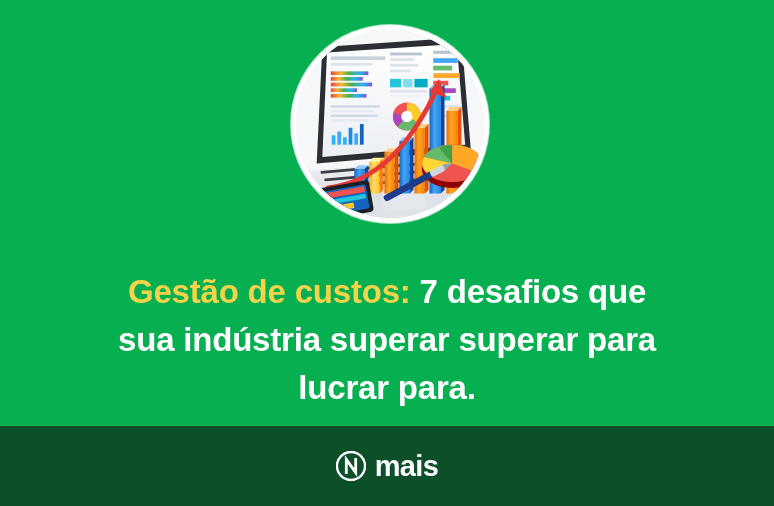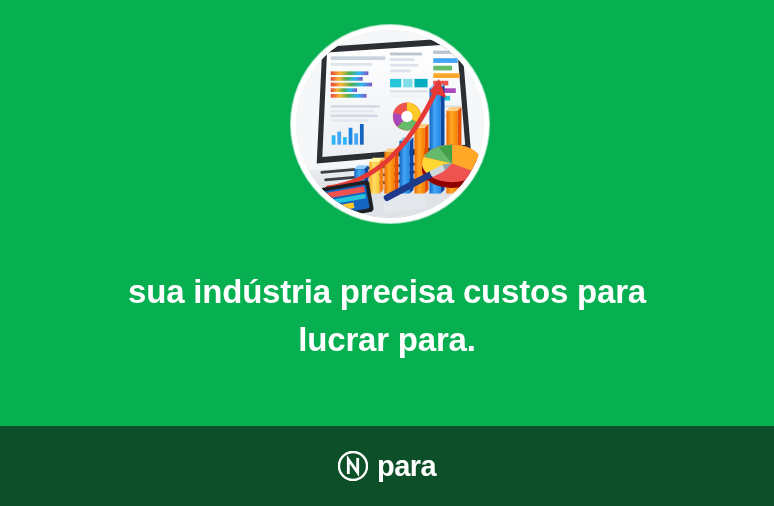--- a/index.html
+++ b/index.html
@@ -258,27 +258,28 @@
             <rect x="92" y="164" width="58" height="7" rx="3" fill="#1e3a8a"></rect>
             <rect x="148" y="164" width="16" height="7" rx="2" fill="#cfd8dc"></rect>
             <path d="M164 164 L174 167.5 L164 171 Z" fill="#90a4ae"></path>
           </g>
         </g>
       </svg>
     </div>
   </div>
 
   <h1 id="headline">
-    <span class="line">sua indústria precisa custos para</span>
+    <span class="line"><span class="accent">Gestão de custos:</span><span> 7 desafios que</span></span>
+    <span class="line">sua indústria superar superar para</span>
     <span class="line">lucrar para.</span>
   </h1>
 
   <div id="footer">
     <div id="logo">
       <svg id="logo-mark" viewBox="0 0 32 32" aria-hidden="true">
         <circle cx="16" cy="16" r="15" fill="none" stroke="#ffffff" stroke-width="2.6"></circle>
         <path d="M11 23 L11 9 L21 23 L21 9" fill="none" stroke="#ffffff" stroke-width="3" stroke-linecap="square" stroke-linejoin="miter"></path>
       </svg>
-      <span id="logo-word">para</span>
+      <span id="logo-word">mais</span>
     </div>
   </div>
 
 </div>
 
 </body></html>

